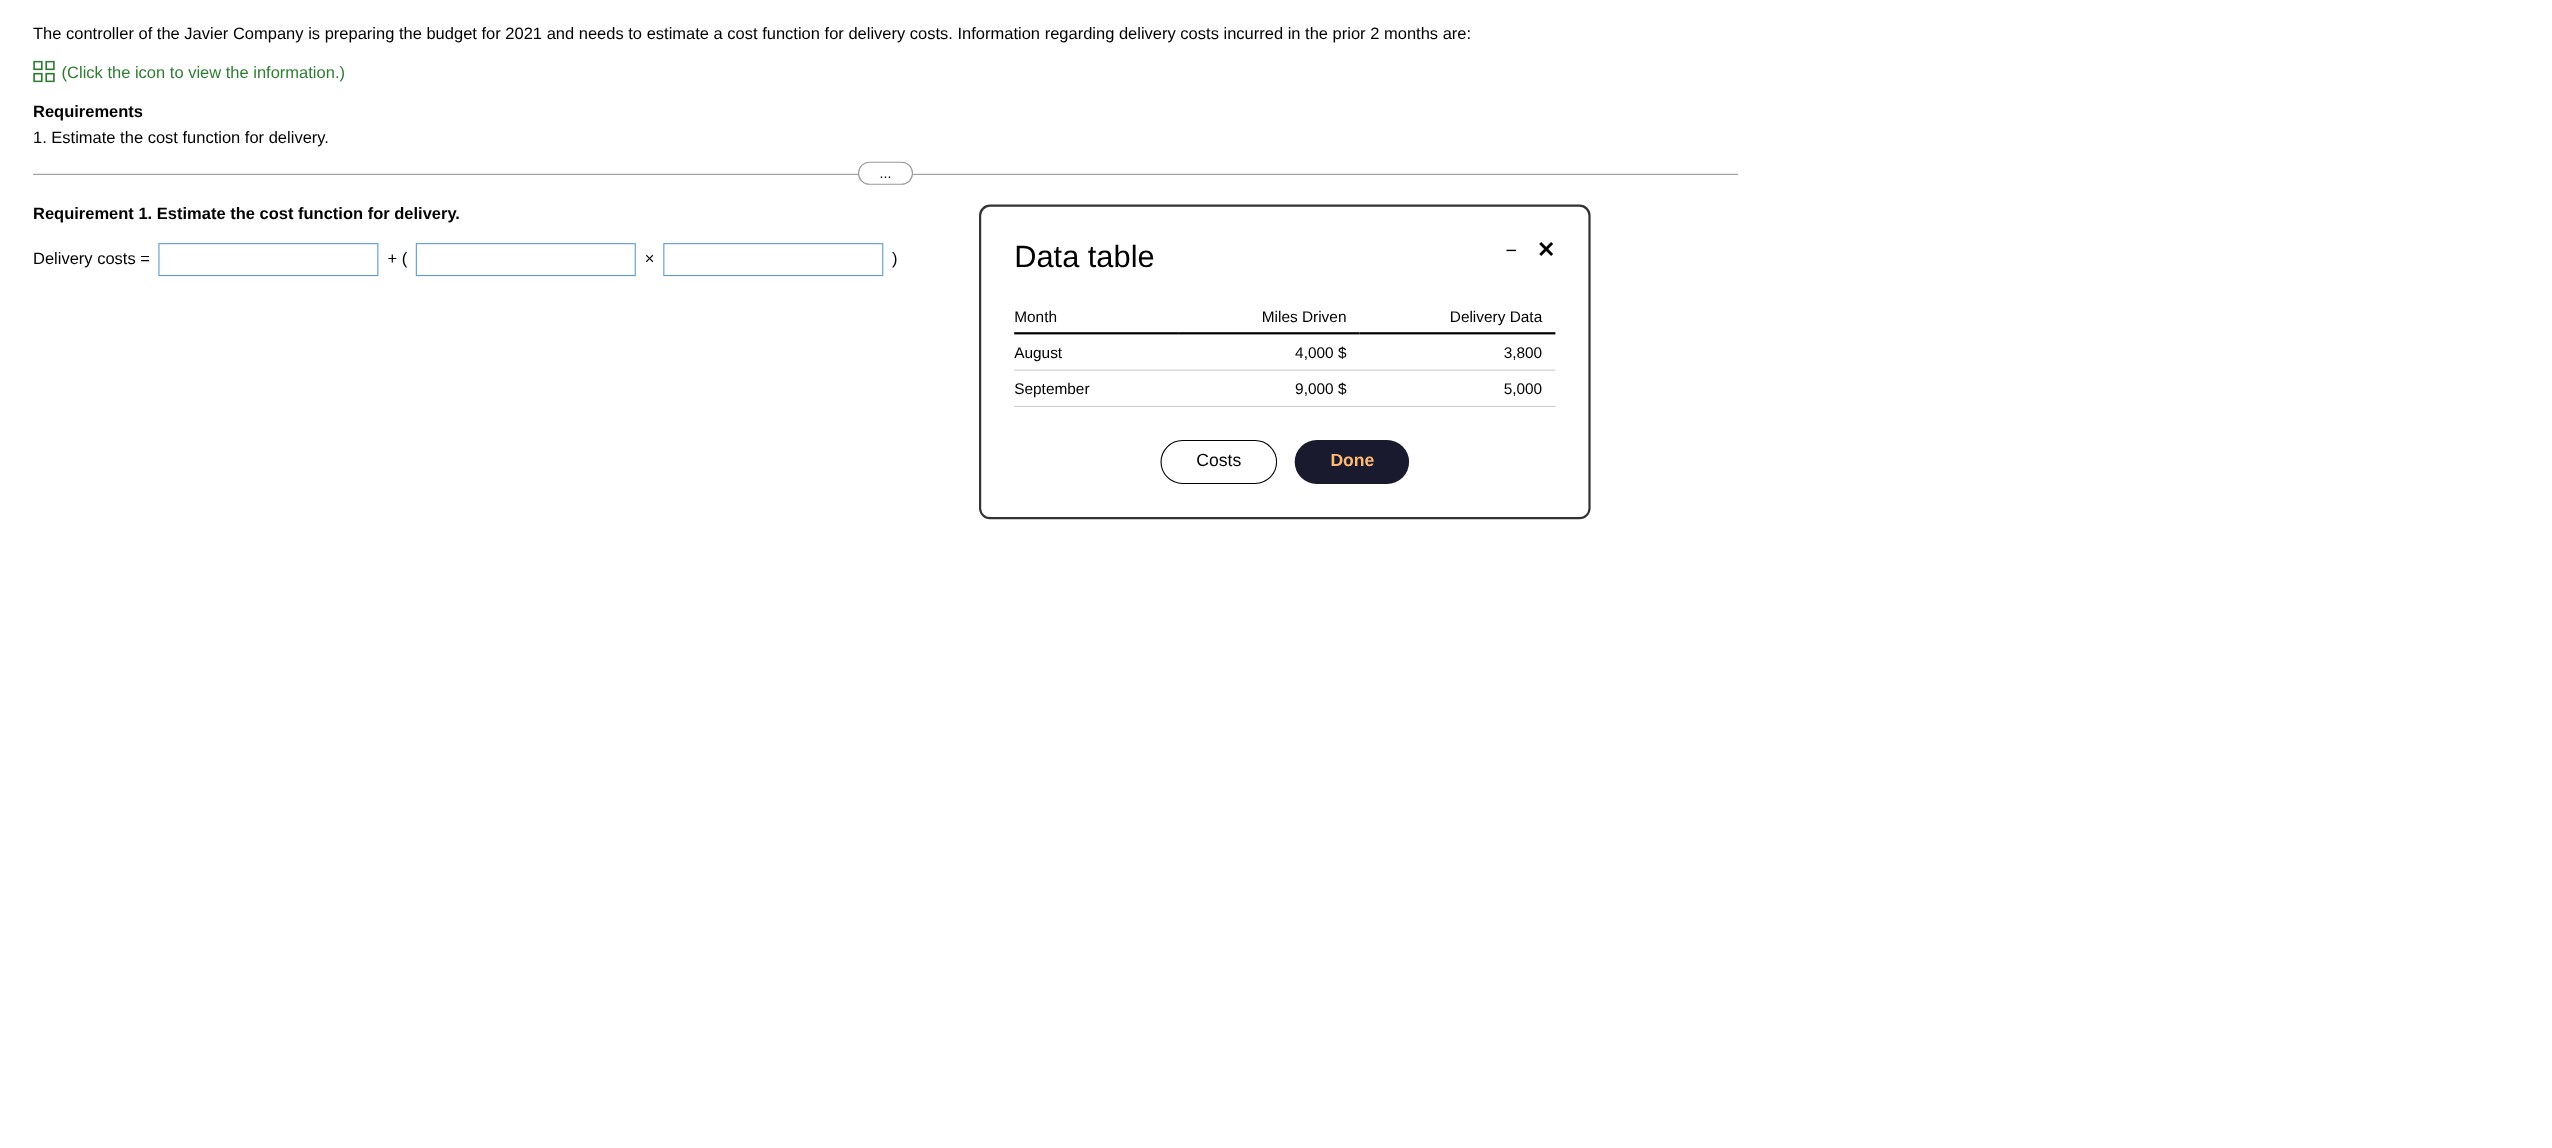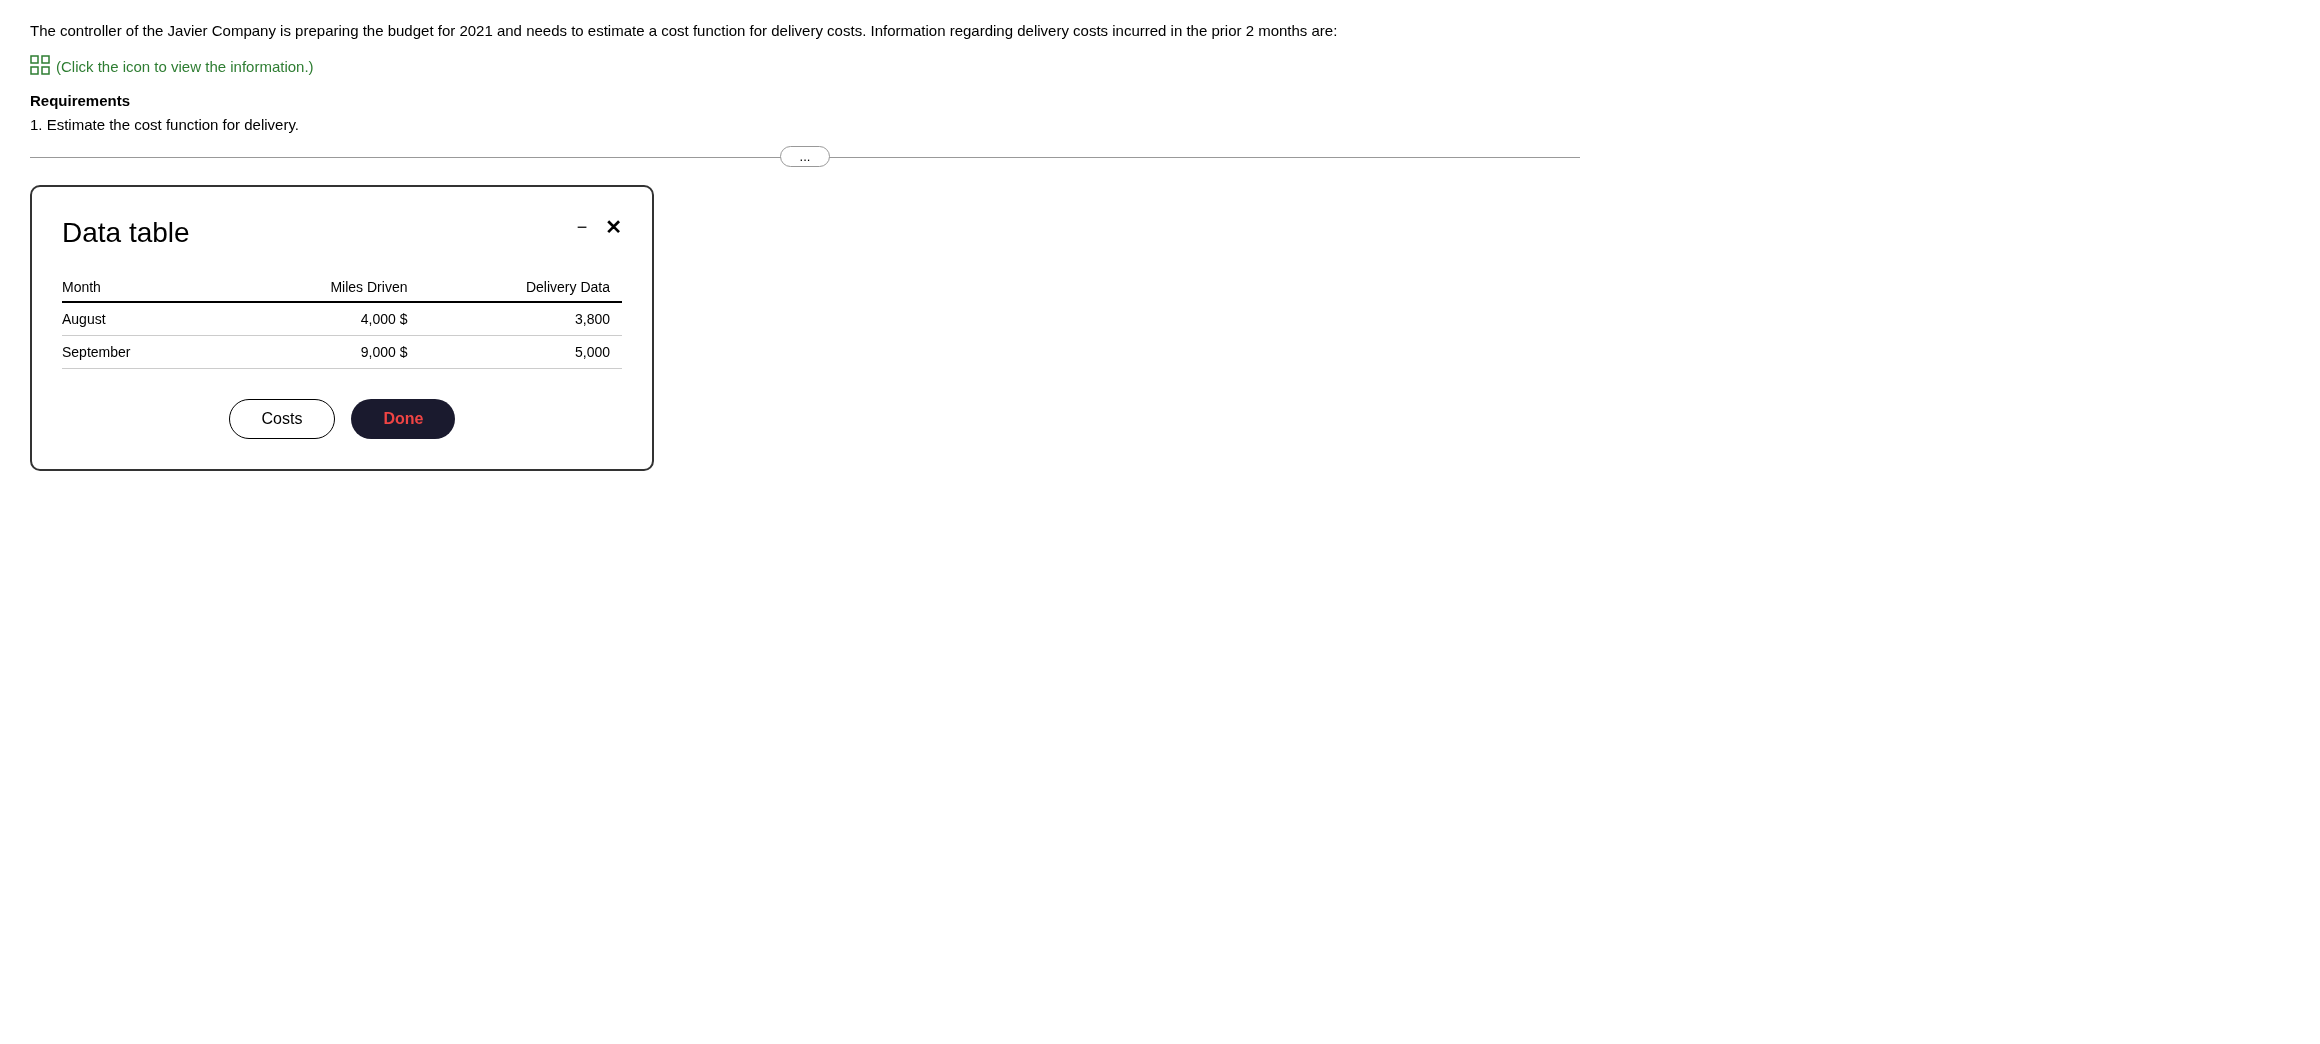--- a/index.html
+++ b/index.html
@@ -129,21 +129,21 @@
       width: 200px;
       outline: none;
       padding: 0 6px;
     }
 
     
     .data-table-modal {
       border: 2px solid #333;
       border-radius: 10px;
       background: #fff;
-      width: 624px;
+      width: 556px;
       padding: 30px 30px 30px 30px;
       position: relative;
       flex-shrink: 0;
     }
 
     .modal-header {
       display: flex;
       justify-content: space-between;
       align-items: flex-start;
       margin-bottom: 24px;
@@ -231,21 +231,21 @@
       color: #000;
     }
 
     .btn-done {
       border: none;
       border-radius: 24px;
       padding: 10px 32px;
       font-size: 16px;
       cursor: pointer;
       background: #1a1a2e;
-      color: #ef4444;
+      color: #fdba74;
       font-weight: bold;
     }
 
     .divider-wrapper {
       position: relative;
       margin: 18px 0 18px 0;
     }
   </style>
 </head>
 <body>
@@ -277,20 +277,33 @@
 
   
   <div class="divider-wrapper">
     <hr class="divider">
     <button class="expand-btn">...</button>
   </div>
 
   
   <div class="lower-section">
 
+    <div class="left-panel">
+      <div class="req1-title">Requirement 1. Estimate the cost function for delivery.</div>
+
+      <div class="formula-row">
+        <span class="formula-label">Delivery costs =</span>
+        <input class="formula-input" type="text" value="" style="">
+        <span class="formula-op">+ (</span>
+        <input class="formula-input-wide" type="text" value="" style="">
+        <span class="formula-op">×</span>
+        <input class="formula-input-last" type="text" value="" style="">
+        <span class="formula-op">)</span>
+      </div>
+    </div>
 
     <div class="data-table-modal">
       <div class="modal-header">
         <div class="modal-title">Data table</div>
         <div class="modal-controls">
           <button class="modal-minimize">−</button>
           <button class="modal-close">✕</button>
         </div>
       </div>
 

